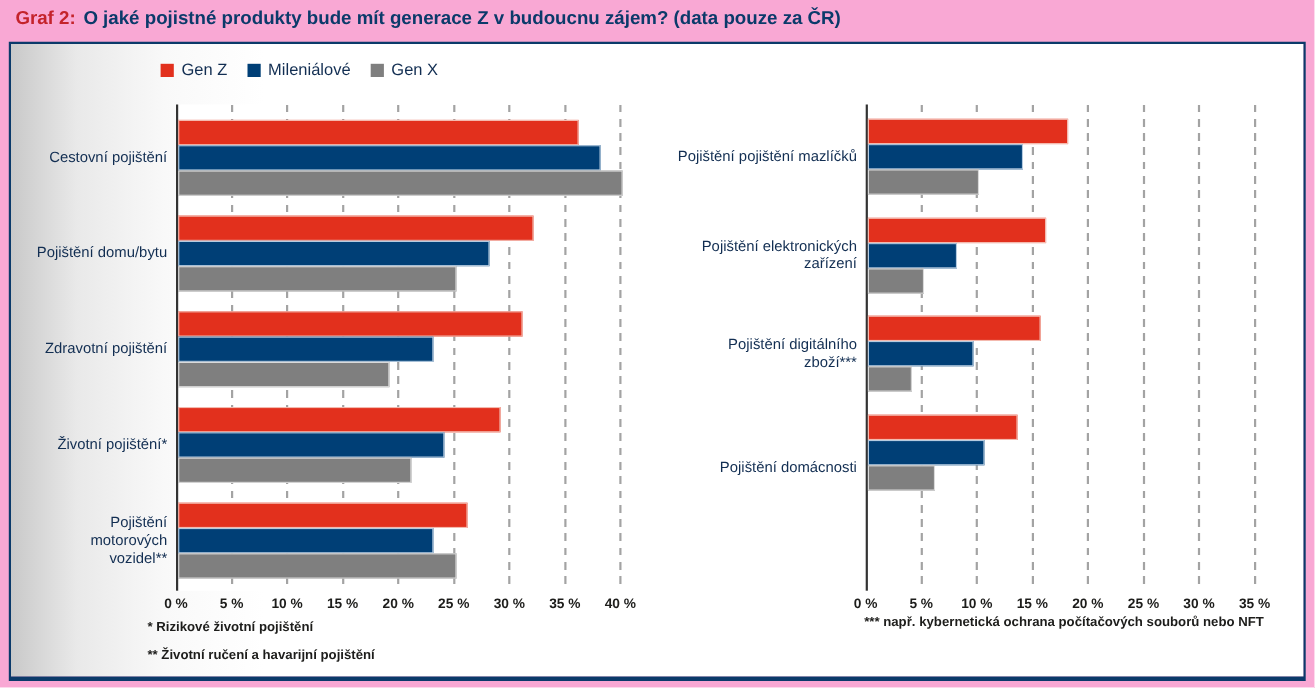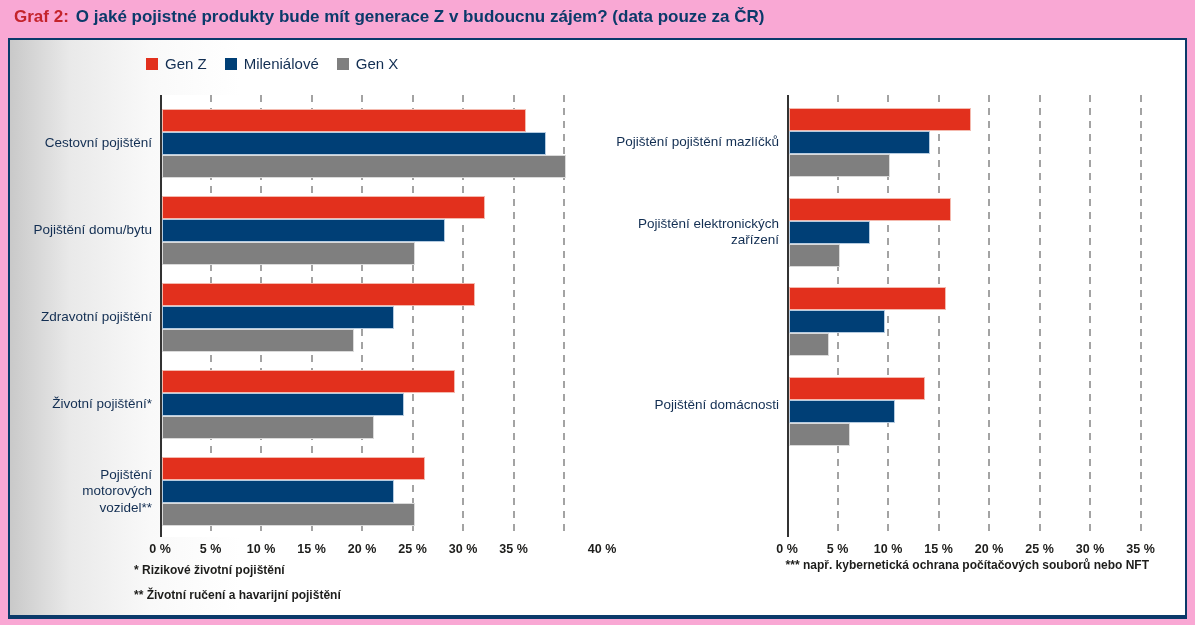--- a/index.html
+++ b/index.html
@@ -107,21 +107,21 @@
             <div class="bar" title="Gen X: 25 %" style="width: 252.5px; height: 23px; background: rgb(127, 127, 127); border-color: rgb(218, 218, 218);"></div>
           </div>
           <span class="tick" style="left: 0px; top: 447px;">0 %</span>
           <span class="tick" style="left: 50.5px; top: 447px;">5 %</span>
           <span class="tick" style="left: 101px; top: 447px;">10 %</span>
           <span class="tick" style="left: 151.5px; top: 447px;">15 %</span>
           <span class="tick" style="left: 202px; top: 447px;">20 %</span>
           <span class="tick" style="left: 252.5px; top: 447px;">25 %</span>
           <span class="tick" style="left: 303px; top: 447px;">30 %</span>
           <span class="tick" style="left: 353.5px; top: 447px;">35 %</span>
-          <span class="tick" style="left: 404px; top: 447px; margin-left: 38px;">40 %</span>
+          <span class="tick" style="left: 404px; top: 447px;">40 %</span>
         </div>
       </div>
 
     <div class="chart chart-right" style="left: 0px;">
     <div class="plot" style="position: absolute; left: 777px; top: 0px; width: 366px; height: 442px;">
           <div class="gridline" style="left: 49.5px;"></div>
           <div class="gridline" style="left: 100px;"></div>
           <div class="gridline" style="left: 150.5px;"></div>
           <div class="gridline" style="left: 201px;"></div>
           <div class="gridline" style="left: 251.5px;"></div>
@@ -137,26 +137,29 @@
             <div class="bar" title="Gen X: 10 %" style="width: 101px; height: 23px; background: rgb(127, 127, 127); border-color: rgb(218, 218, 218);"></div>
           </div>
           <div class="ylabel ylabel-1" style="top: 102.5px; height: 69px; left: -193px; width: 185px;">
             <span>Pojištění elektronických zařízení</span>
           </div>
           <div class="rowgrp" style="top: 102.5px;">
             <div class="bar" title="Gen Z: 16 %" style="width: 161.6px; height: 23px; background: rgb(226, 48, 29); border-color: rgb(244, 185, 174);"></div>
             <div class="bar" title="Mileniálové: 8 %" style="width: 80.8px; height: 23px; background: rgb(0, 63, 118); border-color: rgb(181, 203, 224);"></div>
             <div class="bar" title="Gen X: 5 %" style="width: 50.5px; height: 23px; background: rgb(127, 127, 127); border-color: rgb(218, 218, 218);"></div>
           </div>
+          <div class="ylabel ylabel-2" style="top: 192px; height: 69px; left: -193px; width: 185px;">
+            <span>Pojištění digitálního zboží***</span>
+          </div>
           <div class="rowgrp" style="top: 192px;">
             <div class="bar" title="Gen Z: 15.5 %" style="width: 156.55px; height: 23px; background: rgb(226, 48, 29); border-color: rgb(244, 185, 174);"></div>
             <div class="bar" title="Mileniálové: 9.5 %" style="width: 95.95px; height: 23px; background: rgb(0, 63, 118); border-color: rgb(181, 203, 224);"></div>
             <div class="bar" title="Gen X: 4 %" style="width: 40.4px; height: 23px; background: rgb(127, 127, 127); border-color: rgb(218, 218, 218);"></div>
           </div>
-          <div class="ylabel ylabel-3" style="top: 276px; height: 69px; left: -193px; width: 185px;">
+          <div class="ylabel ylabel-3" style="top: 296px; height: 69px; left: -193px; width: 185px;">
             <span>Pojištění domácnosti</span>
           </div>
           <div class="rowgrp" style="top: 281.5px;">
             <div class="bar" title="Gen Z: 13.5 %" style="width: 136.35px; height: 23px; background: rgb(226, 48, 29); border-color: rgb(244, 185, 174);"></div>
             <div class="bar" title="Mileniálové: 10.5 %" style="width: 106.05px; height: 23px; background: rgb(0, 63, 118); border-color: rgb(181, 203, 224);"></div>
             <div class="bar" title="Gen X: 6 %" style="width: 60.6px; height: 23px; background: rgb(127, 127, 127); border-color: rgb(218, 218, 218);"></div>
           </div>
           <span class="tick" style="left: 0px; top: 447px;">0 %</span>
           <span class="tick" style="left: 50.5px; top: 447px;">5 %</span>
           <span class="tick" style="left: 101px; top: 447px;">10 %</span>

